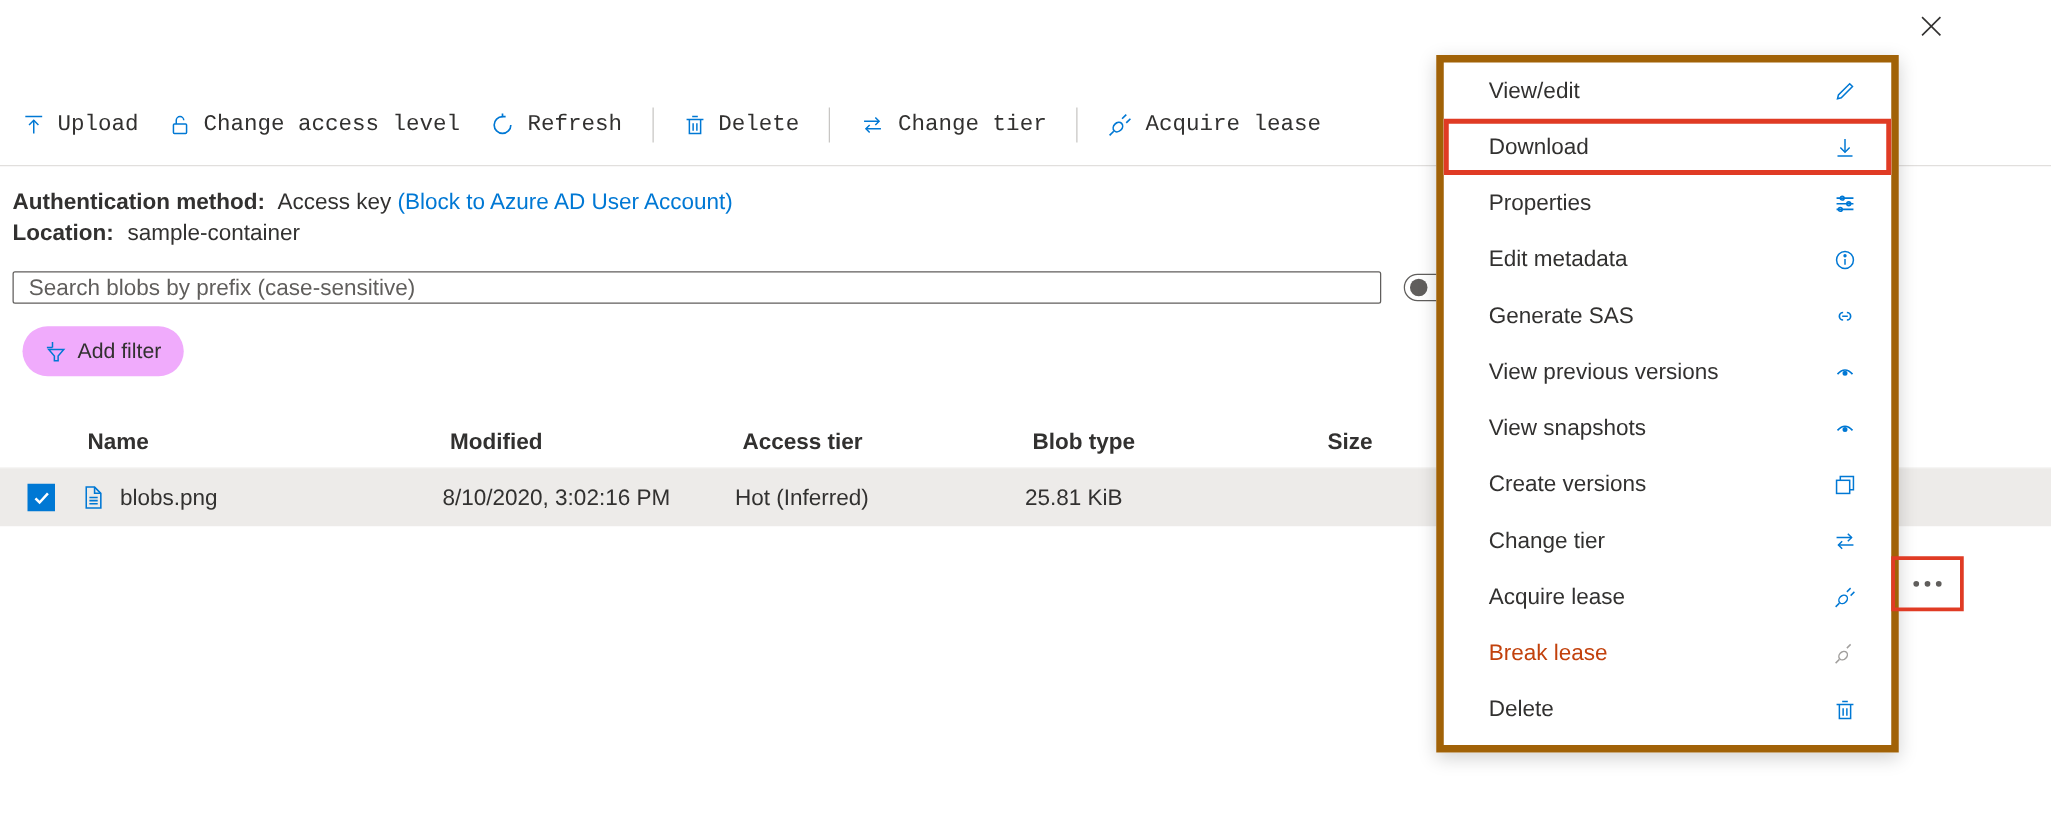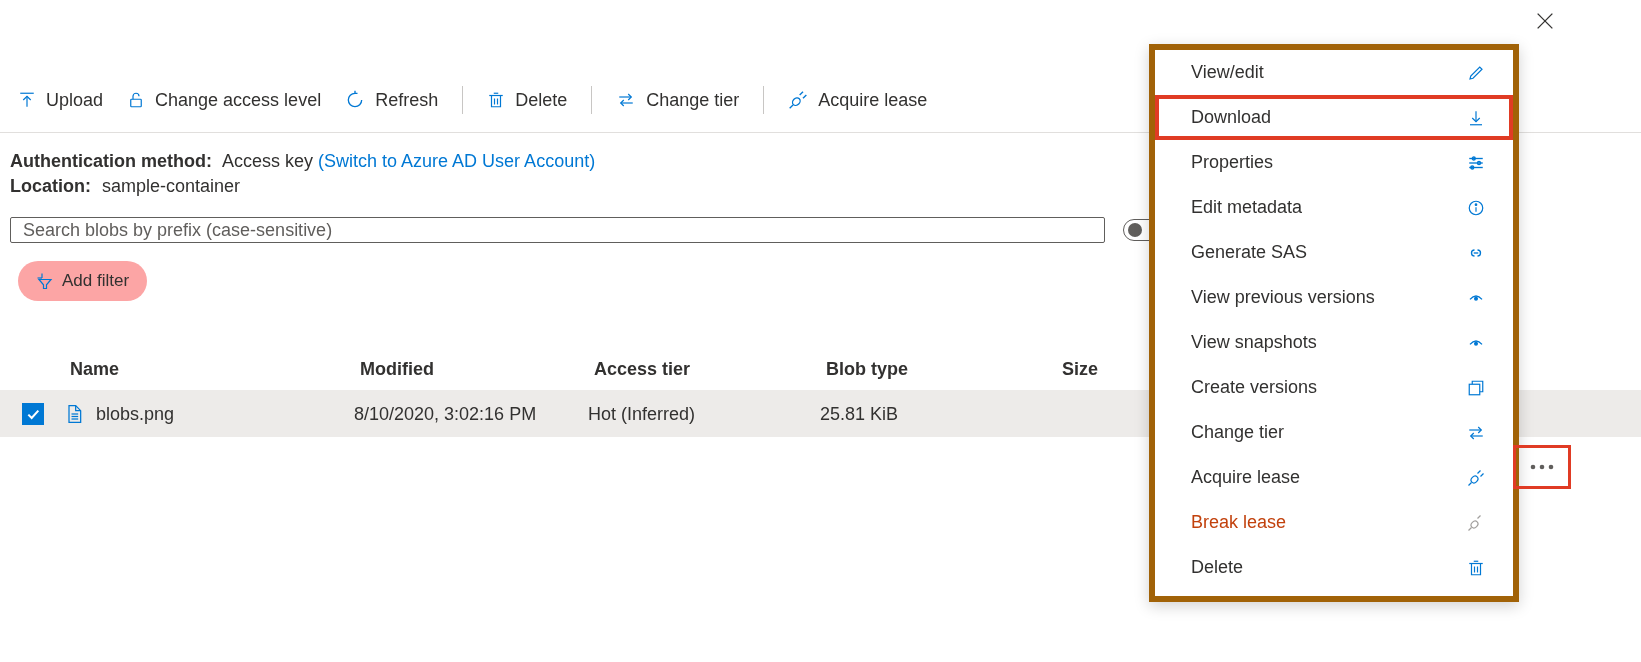--- a/index.html
+++ b/index.html
@@ -14,20 +14,21 @@
     overflow: hidden;
   }
 
   
   .toolbar {
     display: flex;
     align-items: center;
     padding: 16px 18px 12px 18px;
     gap: 24px;
     margin-top: 70px;
+    font-family: Liberation Mono, monospace;
   }
   .toolbar-btn {
     display: flex;
     align-items: center;
     gap: 10px;
     color: #323130;
     font-size: 18px;
     cursor: pointer;
   }
   .toolbar-btn .ic { color: #0078d4; }
@@ -81,22 +82,22 @@
     border-radius: 50%;
     background: #605e5c;
     position: absolute; top: 3px; left: 4px;
   }
 
   
   .pill {
     display: inline-flex;
     align-items: center;
     gap: 8px;
-    margin: 18px 0 16px 18px;
-    background: #fca5a5;
+    margin: 18px 0 0 18px;
+    background: #f0abfc;
     padding: 10px 18px;
     border-radius: 24px;
     color: #323130;
     font-size: 17px;
     cursor: pointer;
   }
   .pill .ic { color: #0078d4; }
 
   
   .thead {
@@ -253,21 +254,21 @@
   </div>
 </div>
 
 <hr class="line">
 
 
 <div class="info">
   <div class="row">
     <span class="lab">Authentication method:</span>
     <span>Access key</span>
-    <span class="link">(Switch to Azure AD User Account)</span>
+    <span class="link">(Block to Azure AD User Account)</span>
   </div>
   <div class="row">
     <span class="lab">Location:</span>
     <span>sample-container</span>
   </div>
 </div>
 
 
 <div class="srow">
   <input class="srch" type="text" placeholder="Search blobs by prefix (case-sensitive)" style="">

